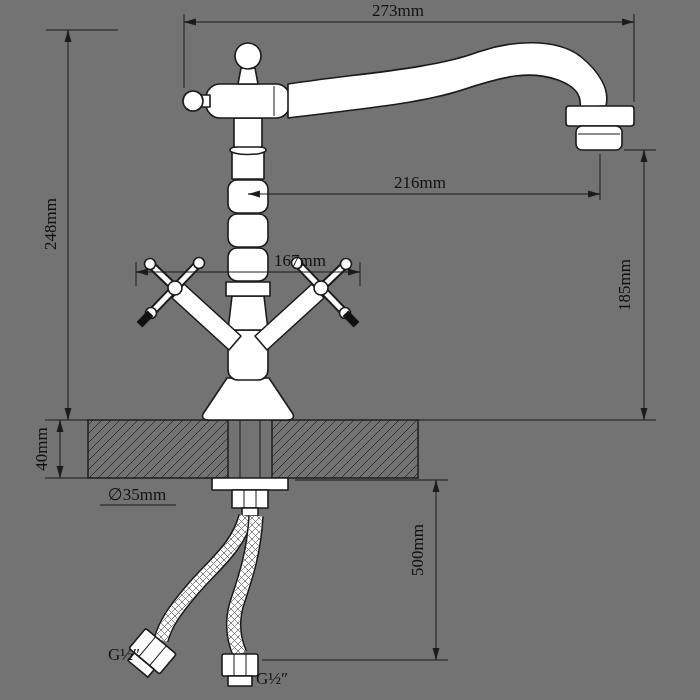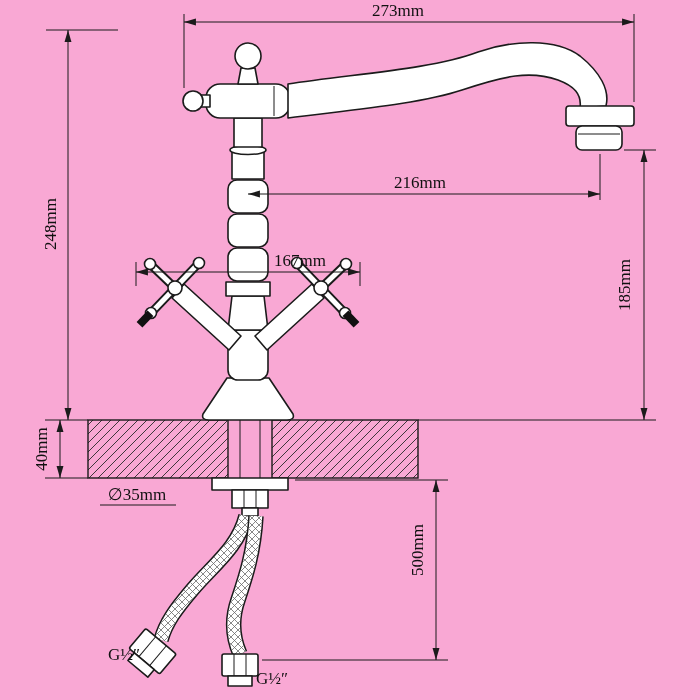--- a/index.html
+++ b/index.html
@@ -1,16 +1,16 @@
 <!DOCTYPE html>
 <html><head>
 <meta charset="utf-8">
 <style>
   html,body{margin:0;padding:0;background:#fff;}
-  .stage{position:relative;width:700px;height:700px;background:#f9a8d4;overflow:hidden;
+  .stage{position:relative;width:700px;height:700px;background:#737373;overflow:hidden;
          font-family:"Liberation Serif", serif;}
   svg{display:block}
   .outline{fill:#ffffff;stroke:#1b1b1b;stroke-width:1.6;stroke-linejoin:round;}
   .thin{fill:none;stroke:#1b1b1b;stroke-width:1;}
   .dim{fill:none;stroke:#1b1b1b;stroke-width:1;}
   .solid{fill:#111;stroke:none;}
   text{fill:#111;font-size:17px;font-family:"Liberation Serif", serif;}
 </style>
 </head>
 <body>

